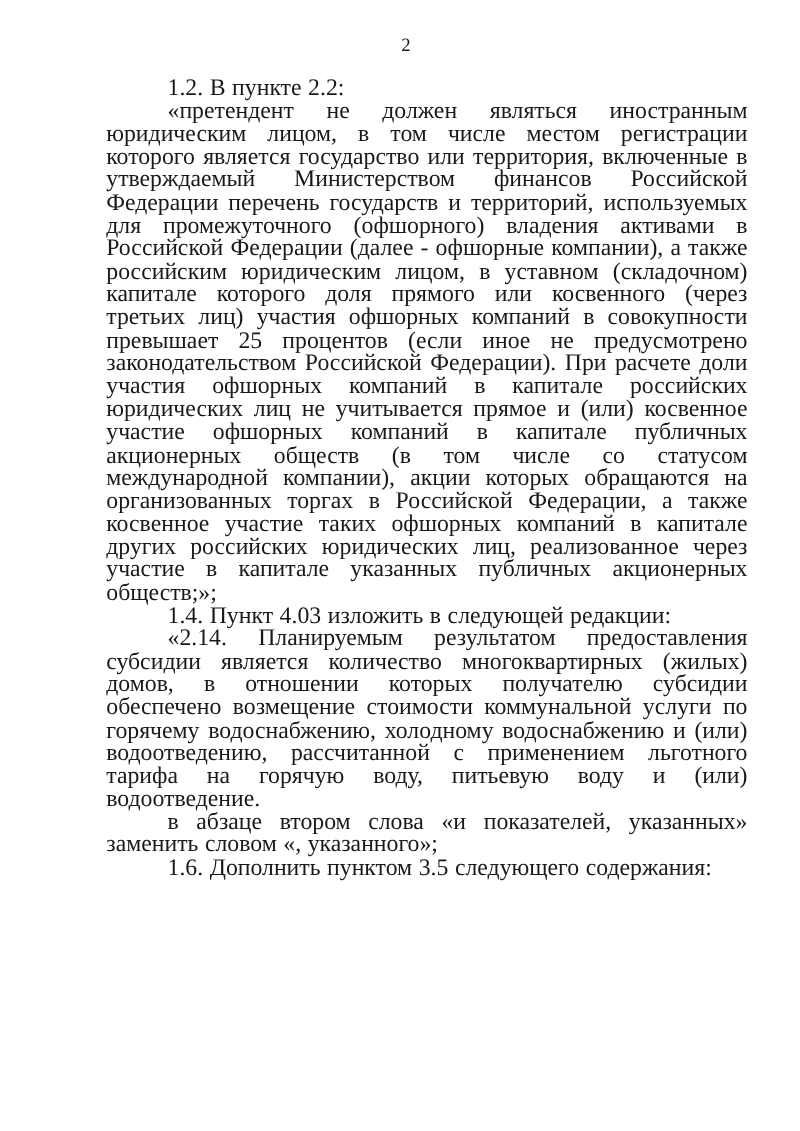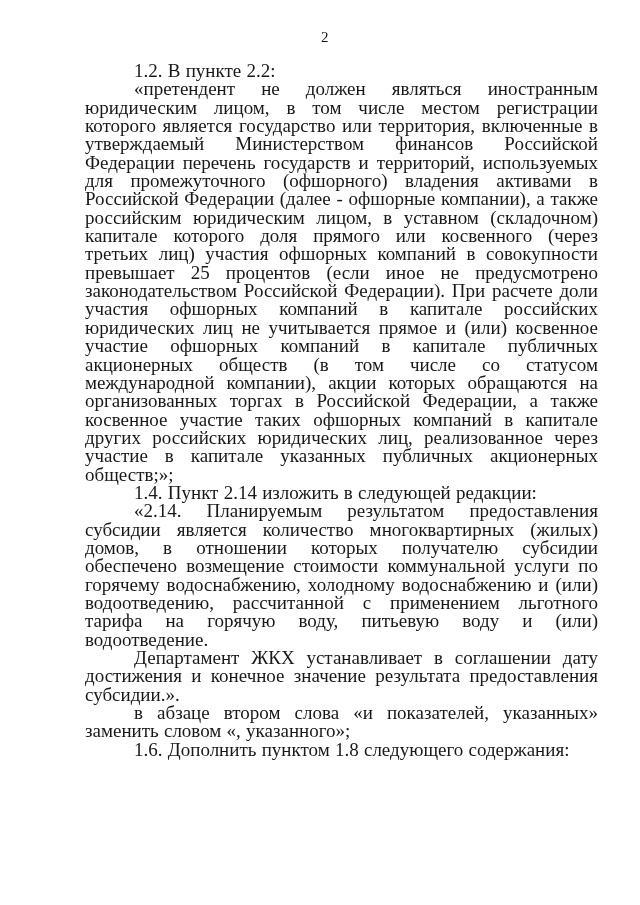--- a/index.html
+++ b/index.html
@@ -45,19 +45,18 @@
 </style>
 </head>
 <body>
 
 <div class="page">
   <div class="page-number">2</div>
 
   <div class="body-text">
     <p>1.2. В пункте 2.2:</p>
     <p>«претендент не должен являться иностранным юридическим лицом, в том числе местом регистрации которого является государство или территория, включенные в утверждаемый Министерством финансов Российской Федерации перечень государств и территорий, используемых для промежуточного (офшорного) владения активами в Российской Федерации (далее - офшорные компании), а также российским юридическим лицом, в уставном (складочном) капитале которого доля прямого или косвенного (через третьих лиц) участия офшорных компаний в совокупности превышает 25 процентов (если иное не предусмотрено законодательством Российской Федерации). При расчете доли участия офшорных компаний в капитале российских юридических лиц не учитывается прямое и (или) косвенное участие офшорных компаний в капитале публичных акционерных обществ (в том числе со статусом международной компании), акции которых обращаются на организованных торгах в Российской Федерации, а также косвенное участие таких офшорных компаний в капитале других российских юридических лиц, реализованное через участие в капитале указанных публичных акционерных обществ;»;</p>
-    <p>1.4. Пункт 2.14 изложить в следующей редакции:</p>
+    <p>1.4. Пункт 4.03 изложить в следующей редакции:</p>
     <p>«2.14. Планируемым результатом предоставления субсидии является количество многоквартирных (жилых) домов, в отношении которых получателю субсидии обеспечено возмещение стоимости коммунальной услуги по горячему водоснабжению, холодному водоснабжению и (или) водоотведению, рассчитанной с применением льготного тарифа на горячую воду, питьевую воду и (или) водоотведение.</p>
-    <p>Департамент ЖКХ устанавливает в соглашении дату достижения и конечное значение результата предоставления субсидии.».</p>
     <p>в абзаце втором слова «и показателей, указанных» заменить словом «, указанного»;</p>
-    <p>1.6. Дополнить пунктом 1.8 следующего содержания:</p>
+    <p>1.6. Дополнить пунктом 3.5 следующего содержания:</p>
   </div>
 </div>
 
 </body></html>

